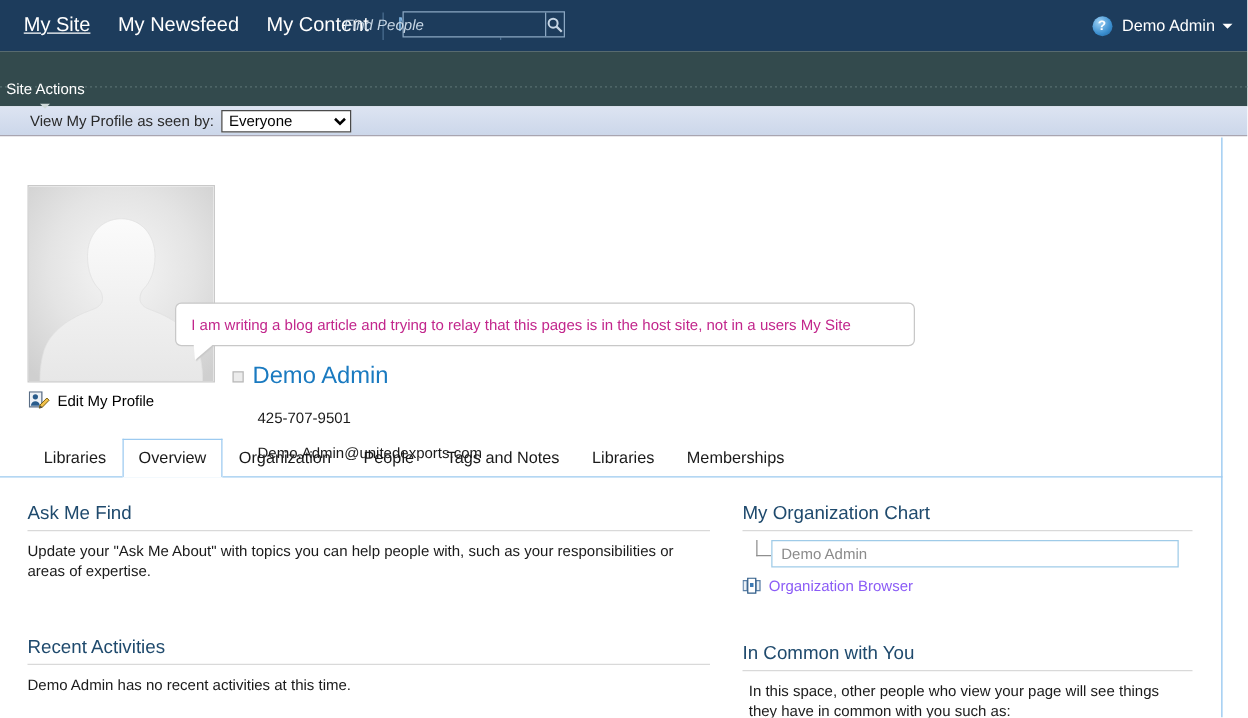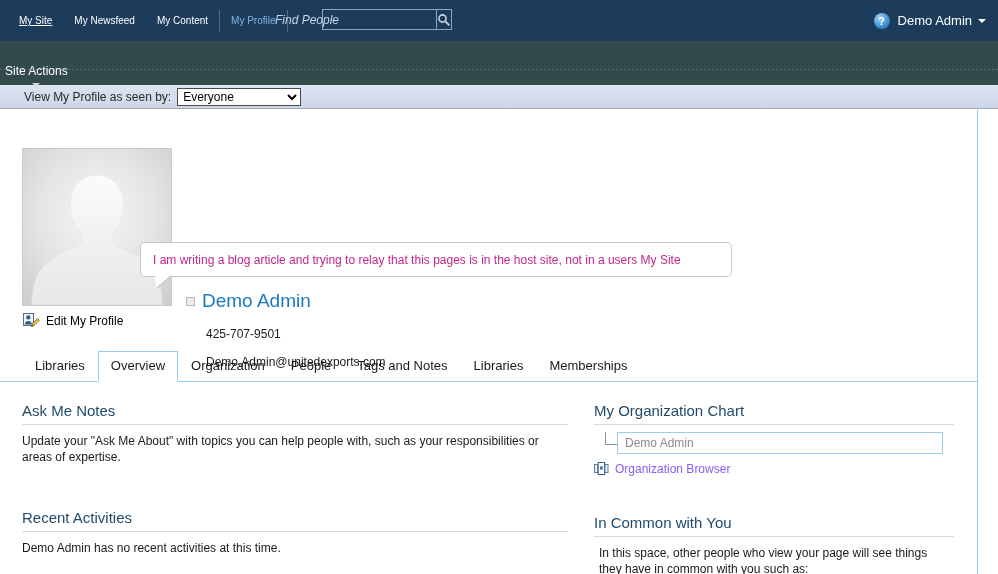--- a/index.html
+++ b/index.html
@@ -28,21 +28,21 @@
   #topnav {
     position: absolute;
     left: 8px; top: 0;
     height: 41px;
     display: flex;
     align-items: center;
     gap: 0px;
   }
   .topnav-link {
     color: #ffffff;
-    font-size: 10px;
+    font-size: 16px;
     padding: 0 11px;
     text-decoration: none;
     white-space: nowrap;
     line-height: 41px;
     cursor: pointer;
     text-align: right;
   }
   .topnav-link.current {
     text-decoration: underline;
     font-weight: normal;
@@ -169,21 +169,21 @@
     left: 24px; top: 3px;
     display: flex;
     align-items: center;
     gap: 6px;
   }
   #seenbylabel {
     font-size: 12px;
     color: #2a2a2a;
   }
   #seenbyselect {
-    width: 124px;
+    width: 104px;
     height: 18px;
     font-size: 12px;
     font-family: "Liberation Sans", sans-serif;
     border: 1px solid #4a4a4a;
     background: #ffffff;
     box-sizing: border-box;
     padding: 0 1px;
     color: #000;
   }
 
@@ -482,21 +482,21 @@
     <div class="tab">Libraries</div>
     <div class="tab selected">Overview</div>
     <div class="tab">Organization</div>
     <div class="tab">People</div>
     <div class="tab">Tags and Notes</div>
     <div class="tab">Libraries</div>
     <div class="tab">Memberships</div>
   </div>
 
   <div id="leftcol">
-    <div class="sect-title">Ask Me Notes</div>
+    <div class="sect-title">Ask Me Find</div>
     <div class="sect-body">Update your "Ask Me About" with topics you can help people with, such as your responsibilities or areas of expertise.</div>
     <div class="spacer-lg"></div>
     <div class="sect-title">Recent Activities</div>
     <div class="sect-body">Demo Admin has no recent activities at this time.</div>
   </div>
 
   <div id="rightcol">
     <div class="sect-title">My Organization Chart</div>
     <div id="orgchartwrap">
       <div id="orgbranch"></div>

